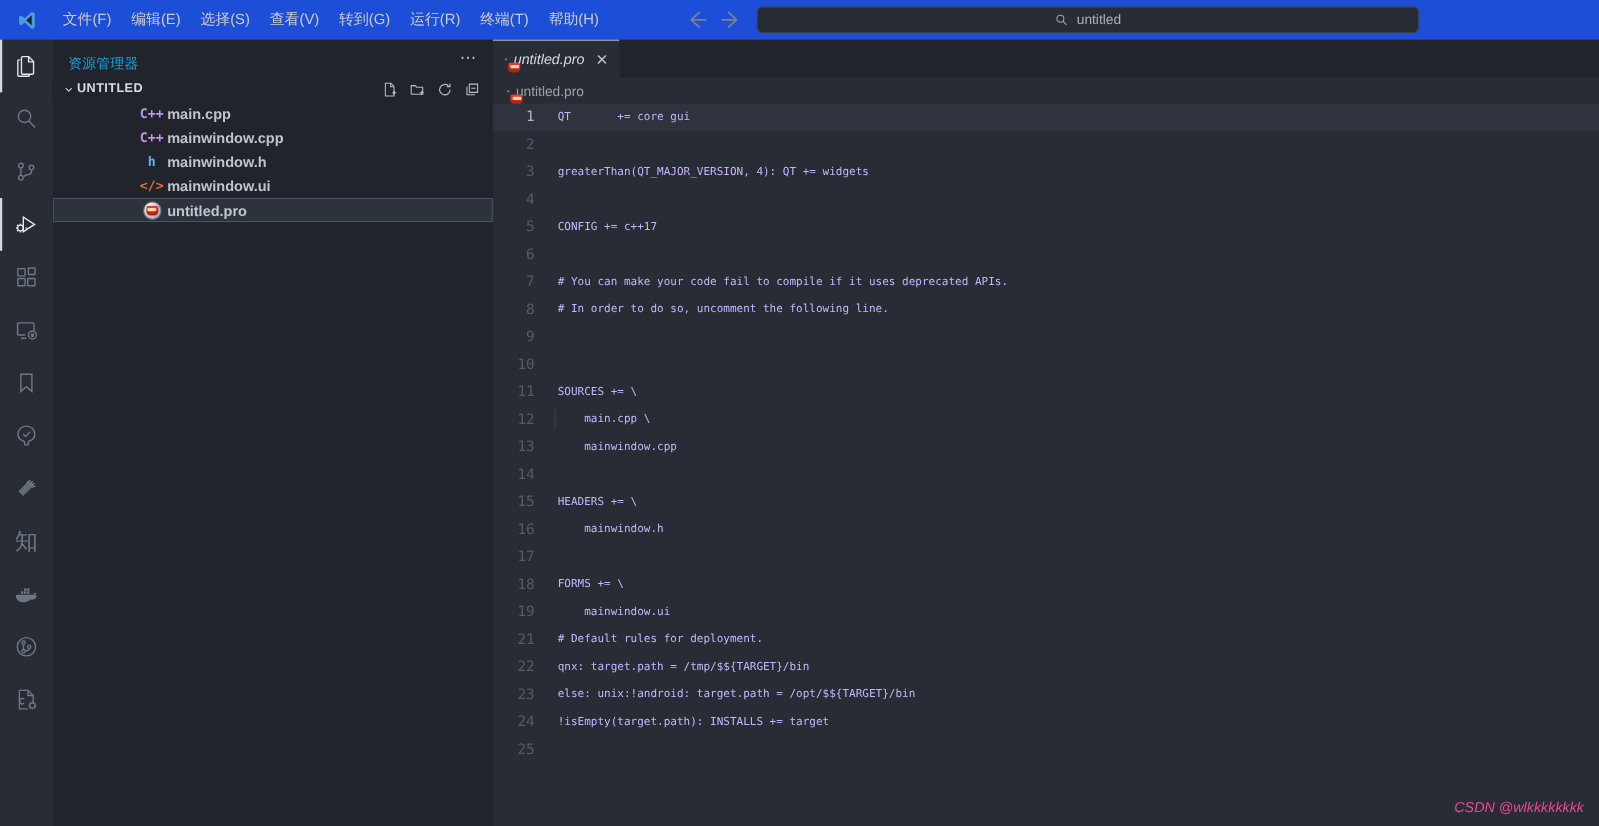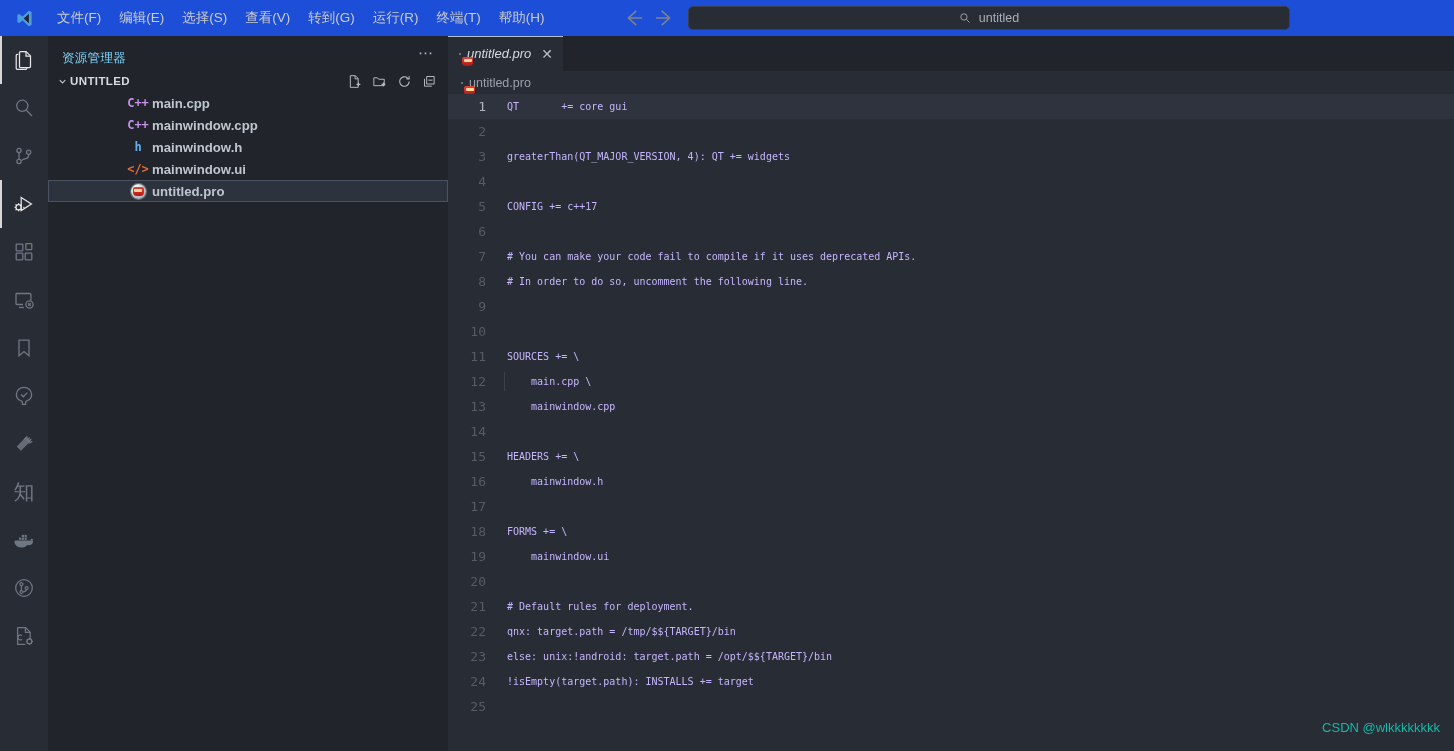--- a/index.html
+++ b/index.html
@@ -64,21 +64,21 @@
 
   
   .sidebar{
     width:400px; flex:0 0 400px; background:#21252b;
     display:flex; flex-direction:column; min-height:0;
   }
   .sb-title{
     height:34px; flex:0 0 34px; display:flex; align-items:center;
     padding:0 14px 0 14px; justify-content:space-between;
   }
-  .sb-title .t{ font-size:12.5px; color:#7dd3fc; letter-spacing:.3px;margin-top:11px; }
+  .sb-title .t{ font-size:12.5px; color:#0ea5e9; letter-spacing:.3px;margin-top:11px; }
   .sb-title .dots{ color:#b4b9c2; font-size:15px; letter-spacing:1px; line-height:10px; }
   .sec-head{
     height:22px; display:flex; align-items:center; padding-left:6px;
     background:#21252b; position:relative;
   }
   .sec-head .chev{ width:16px; display:flex; align-items:center; justify-content:center; color:#c3c8d1; }
   .sec-head .chev svg{ width:11px; height:11px; }
   .sec-head .nm{ font-size:11.5px; font-weight:bold; color:#d6dae1; letter-spacing:.4px; }
   .sec-actions{ position:absolute; right:10px; display:flex; gap:8px; align-items:center; }
   .sec-actions .ab{ width:17px; height:17px; color:#b8bdc6; display:flex; align-items:center; justify-content:center; }
@@ -132,22 +132,22 @@
   .cline.active::after{ content:""; position:absolute; left:0; right:0; top:0; height:1px; background:transparent; }
   .lnum{
     width:56px; flex:0 0 56px; text-align:right; padding-right:18px;
     font-size:13px; color:#555c67;
   }
   .cline.active .lnum{ color:#aeb5c0; }
   .ctext{ font-size:10px; color:#c4b5fd; white-space:pre; padding-left:3px; position:relative; }
   .indent{ position:absolute; left:0; top:-4px; bottom:-4px; width:1px; background:#3c424d; }
 
   .watermark{
-    position:absolute; right:14px; bottom:16px;
-    font-size:13px; color:#14b8a6; font-family:"Liberation Sans",sans-serif;
+    position:absolute; right:14px; bottom:10px;
+    font-size:13px; color:#ec4899; font-family:"Liberation Sans",sans-serif;font-style:italic;
   }
 </style>
 </head>
 <body>
 
 <div class="app">
 
   <div class="titlebar">
     <div class="vscode-logo">
       <svg viewBox="0 0 24 24" fill="none">
@@ -484,24 +484,20 @@
         </div>
         <div class="cline">
           <span class="lnum">18</span>
           <span class="ctext">FORMS += \</span>
         </div>
         <div class="cline">
           <span class="lnum">19</span>
           <span class="ctext">    mainwindow.ui</span>
         </div>
         <div class="cline">
-          <span class="lnum">20</span>
-          <span class="ctext"></span>
-        </div>
-        <div class="cline">
           <span class="lnum">21</span>
           <span class="ctext"># Default rules for deployment.</span>
         </div>
         <div class="cline">
           <span class="lnum">22</span>
           <span class="ctext">qnx: target.path = /tmp/$${TARGET}/bin</span>
         </div>
         <div class="cline">
           <span class="lnum">23</span>
           <span class="ctext">else: unix:!android: target.path = /opt/$${TARGET}/bin</span>

